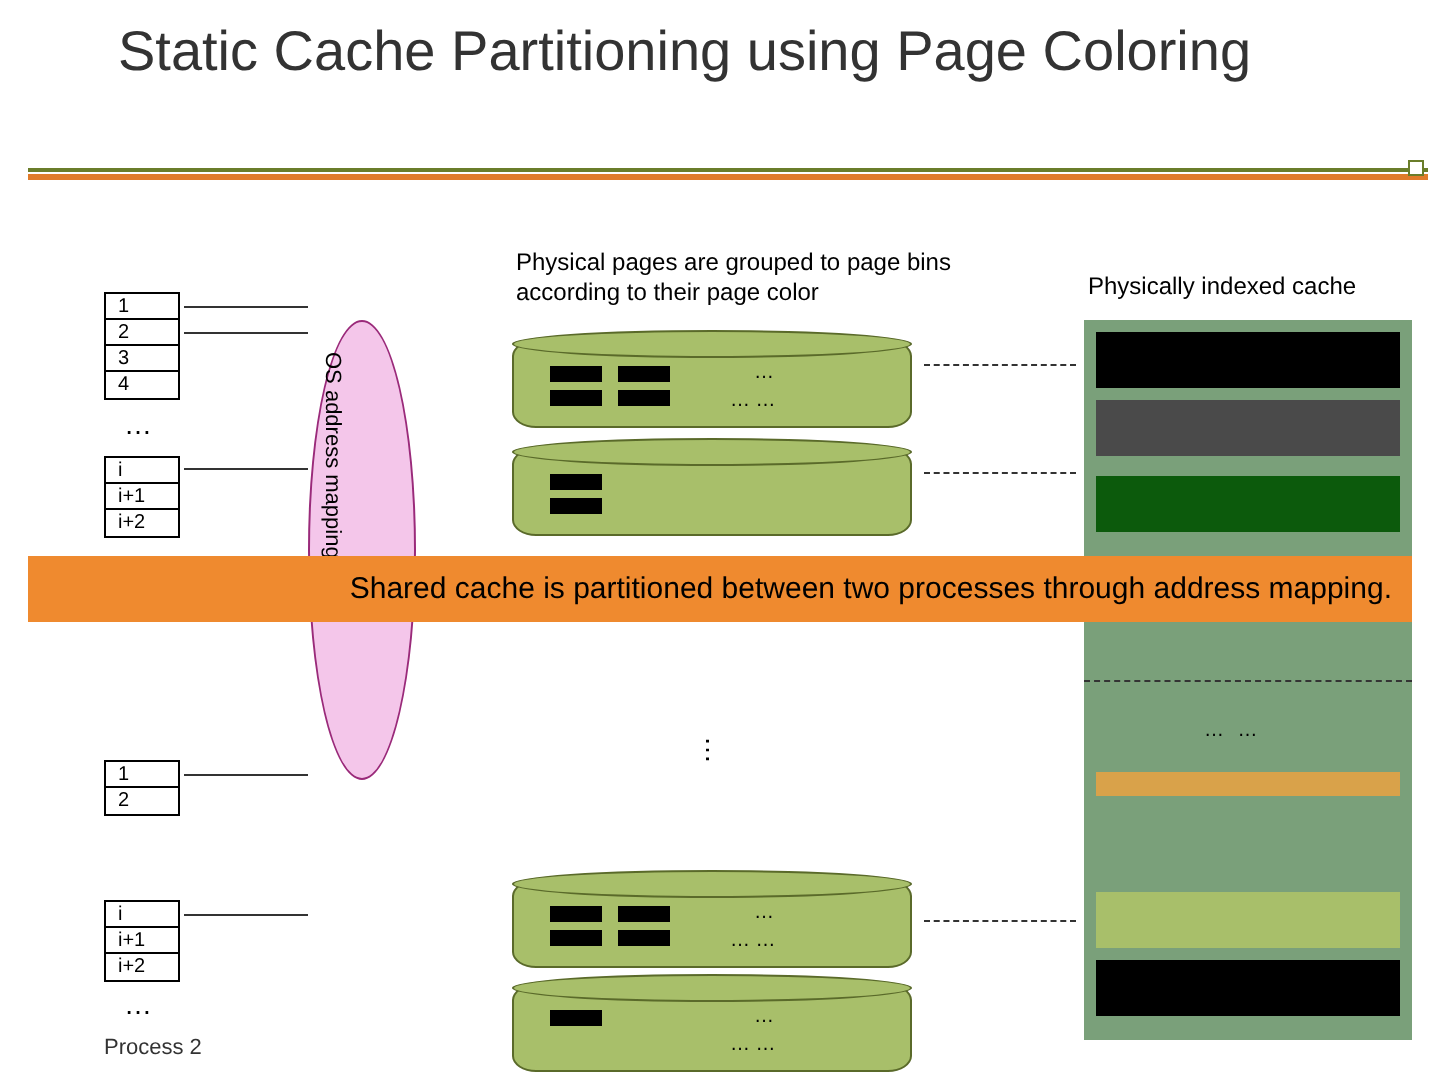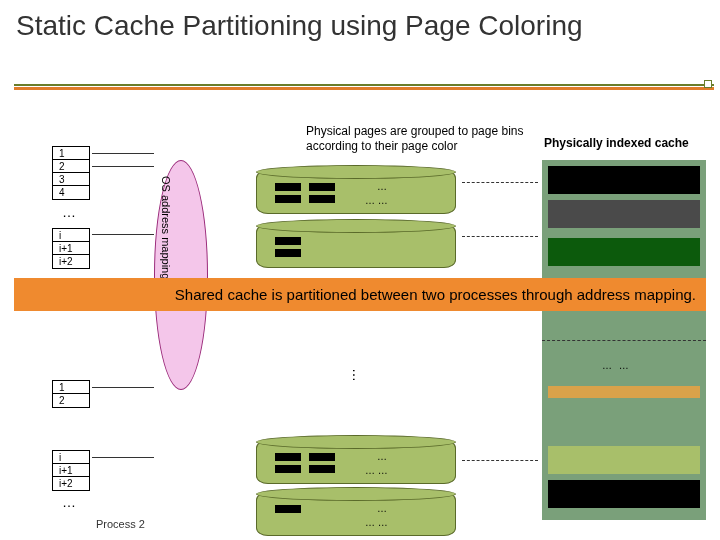--- a/index.html
+++ b/index.html
@@ -1,31 +1,31 @@
 <!DOCTYPE html>
 <html><head>
 <meta charset="utf-8">
 <style>
   * { box-sizing: border-box; margin: 0; padding: 0; }
   body { font-family: Arial, sans-serif; background: #fff; width: 720px; height: 540px; position: relative; overflow: hidden; }
-  .slide { position: relative; width: 720px; height: 540px; }
+  .slide { position: relative; width: 720px; height: 540px; padding-left: 43px; }
   .title { font-size: 28px; color: #333; padding: 10px 16px 4px; line-height: 1.15; }
   .rule-wrap { position: absolute; top: 84px; left: 14px; right: 6px; }
   .rule-green { border-top: 2px solid #6a7d2a; }
   .rule-orange { border-top: 3px solid #e07b2a; margin-top: 1px; }
   .corner-sq { position: absolute; right: 8px; top: 80px; width: 8px; height: 8px; border: 1px solid #6a7d2a; background: #fff; }
   .txt { position: absolute; font-size: 12px; color: #000; }
-  .note1 { top: 124px; left: 258px; width: 240px; line-height: 1.25; margin-left: 48px; }
-  .note2 { top: 136px; left: 544px; font-weight: bold; }
+  .note1 { top: 124px; left: 258px; width: 240px; line-height: 1.25; }
+  .note2 { top: 136px; left: 544px; }
   
   .ptable { position: absolute; left: 52px; border: 1px solid #000; background: #fff; font-size: 10px; }
   .ptable .row { border-bottom: 1px solid #000; padding: 0 6px; height: 13px; line-height: 13px; width: 36px; }
   .ptable .row:last-child { border-bottom: none; }
   .dots { position: absolute; left: 62px; font-size: 14px; letter-spacing: 2px; }
-  .proc-label { position: absolute; left: 52px; font-size: 11px; color: #333; margin-left: 44px; }
+  .proc-label { position: absolute; left: 52px; font-size: 11px; color: #333; }
   
   .osoval { position: absolute; left: 154px; top: 160px; width: 54px; height: 230px; border: 1px solid #9a2a7a; border-radius: 50% / 50%; background: #f4c6ea; }
   .oslabel { position: absolute; left: 172px; top: 176px; font-size: 11px; color: #000; transform: rotate(90deg); transform-origin: left top; white-space: nowrap; }
   
   .conn { position: absolute; border-top: 1px solid #333; }
   
   .cyl { position: absolute; left: 256px; width: 200px; height: 44px; background: #a8bf6a; border-radius: 12px/8px; border: 1px solid #5a6a2a; }
   .cyl::before { content:""; position:absolute; top:-6px; left:-1px; right:-1px; height:12px; border:1px solid #5a6a2a; border-radius:50%; background:#a8bf6a; }
   .cyl .blk { position:absolute; background:#000; height:8px; width:26px; }
   .cyl .d3 { position:absolute; font-size:10px; color:#000; }

